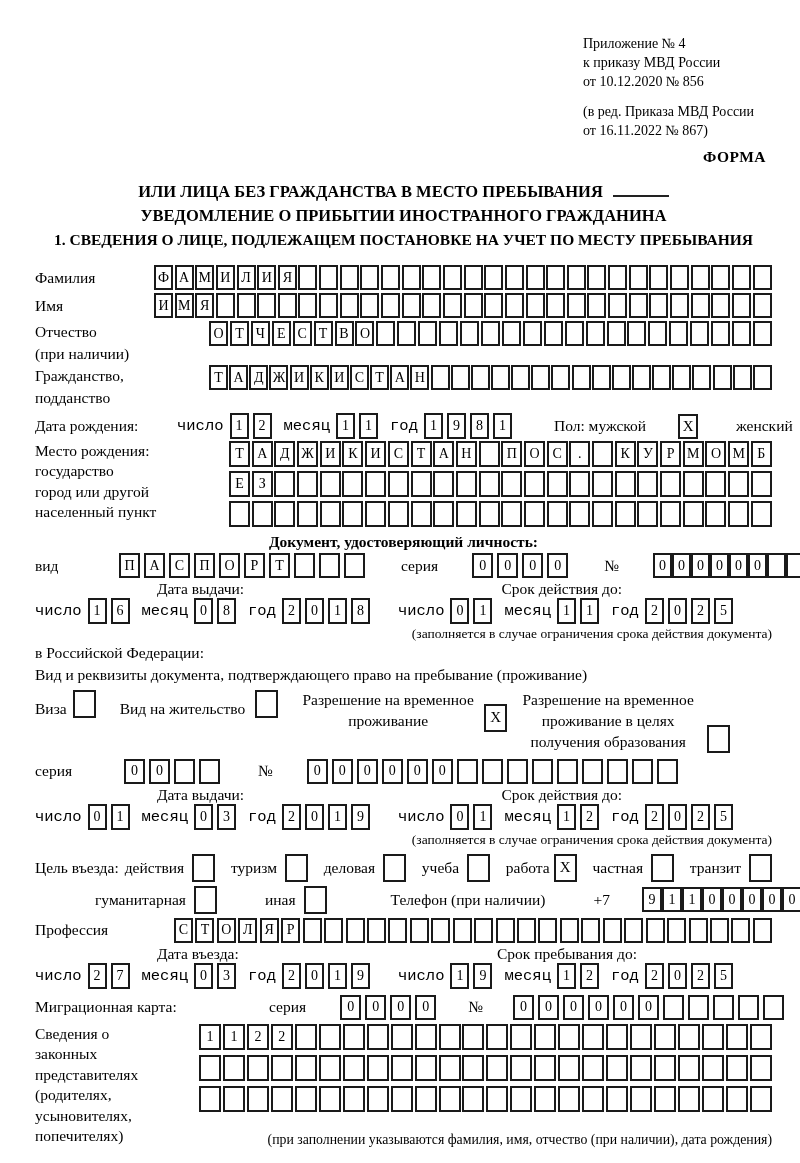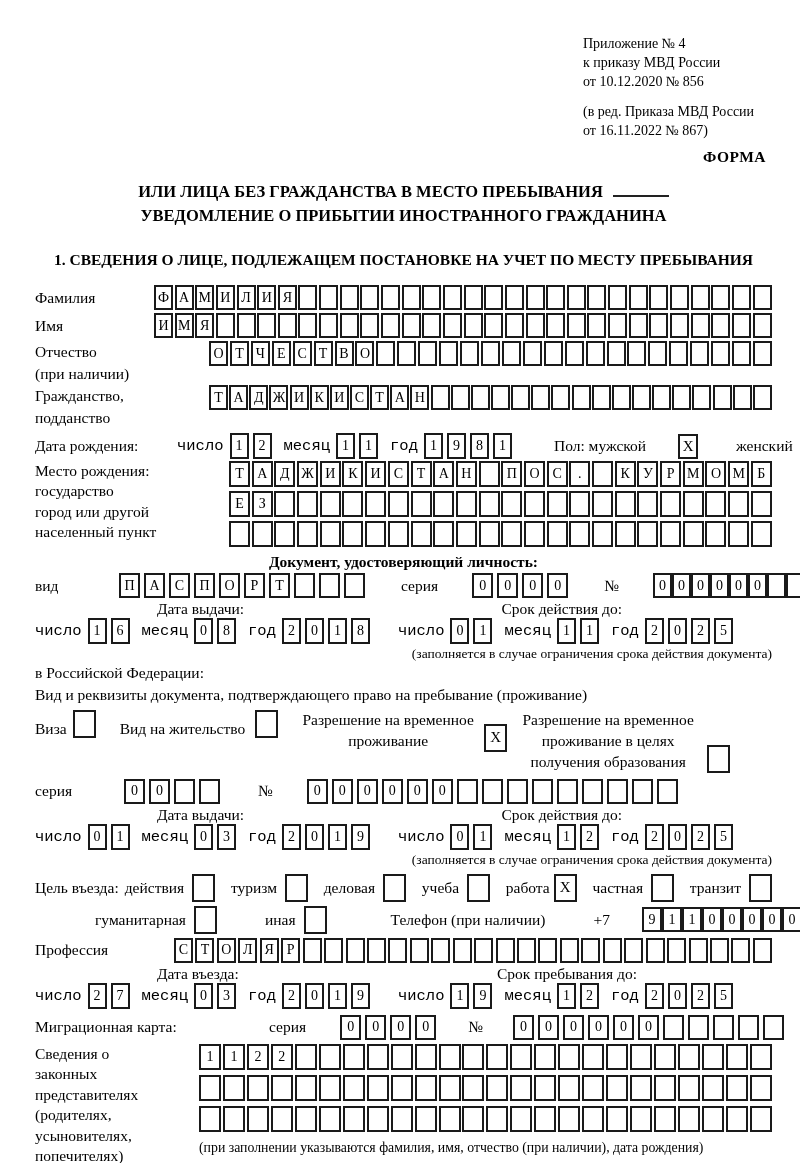--- a/index.html
+++ b/index.html
@@ -12,21 +12,21 @@
     overflow: hidden;
   }
   .page { width: 800px; height: 905px; padding: 34px 28px 10px 35px; position: relative; }
 
   .appendix { margin-left: 548px; font-size: 14px; line-height: 1.36; }
   .appendix .rev { margin-top: 11px; }
   .forma { text-align: right; font-weight: bold; margin-top: 8px; padding-right: 6px; letter-spacing: .5px; }
 
   .title { text-align: center; font-weight: bold; font-size: 16.5px; line-height: 1.42; margin-top: 14px; }
   .blankline { display: inline-block; width: 56px; height: 13px; border-bottom: 2px solid #222; margin-left: 10px; }
-  .sect { text-align: center; font-weight: bold; font-size: 15.5px; margin-top: 24px; font-family: Liberation Serif, serif; }
+  .sect { text-align: center; font-weight: bold; font-size: 15.5px; margin-top: 4px; font-family: Liberation Serif, serif; }
 
   .frow { display: flex; align-items: center; margin-top: 3px; gap: 24px; }
   .frow.top { align-items: flex-start; }
   .mt0{margin-top:0}.mt2{margin-top:2px}.mt4{margin-top:4px}.mt6{margin-top:6px}.mt16{margin-top:16px}
 
   .lab { flex: none; }
   .w60{width:60px}.w65{width:65px}.w95{width:95px}.w115{width:115px}.w150{width:150px}.w170{width:170px}.w140{width:140px}
   .labelcol { flex: none; line-height: 1.42; }
   .labelcol.tight { line-height: 1.32; }
 
@@ -72,21 +72,21 @@
   .opt { display: flex; align-items: flex-end; }
   .opt .cb { margin-left: 10px; margin-top: 0; }
   .optlabel.c { text-align: center; line-height: 1.35; }
   .ml14{margin-left:14px}.ml8{margin-left:8px}.ml12{margin-left:12px}.ml24{margin-left:24px}.ml40{margin-left:40px}.mr6{margin-right:6px}.mr10{margin-right:10px}
 
   .purprow { display: flex; align-items: center; justify-content: space-between; margin-top: 6px; }
   .pair { display: flex; align-items: center; }
   .pair .cb { margin-left: 8px; }
   .indent60 { margin-left: 60px; }
 
-  .repnote { text-align: left; font-size: 13.8px; margin-top: 8px; }
+  .repnote { text-align: right; font-size: 13.8px; margin-top: 20px; }
 </style>
 </head>
 <body>
 
 <div class="page">
 
   <div class="appendix">
     <div>Приложение № 4</div>
     <div>к приказу МВД России</div>
     <div>от 10.12.2020 № 856</div>

